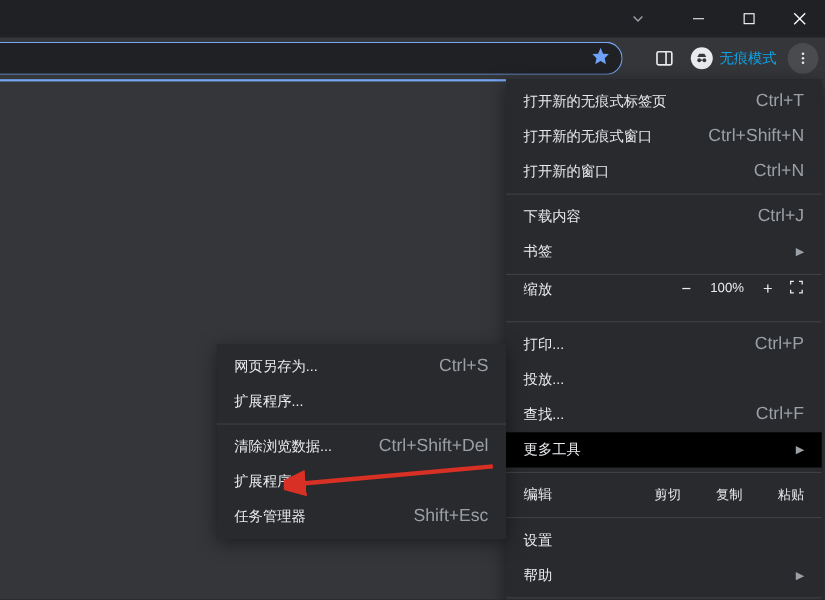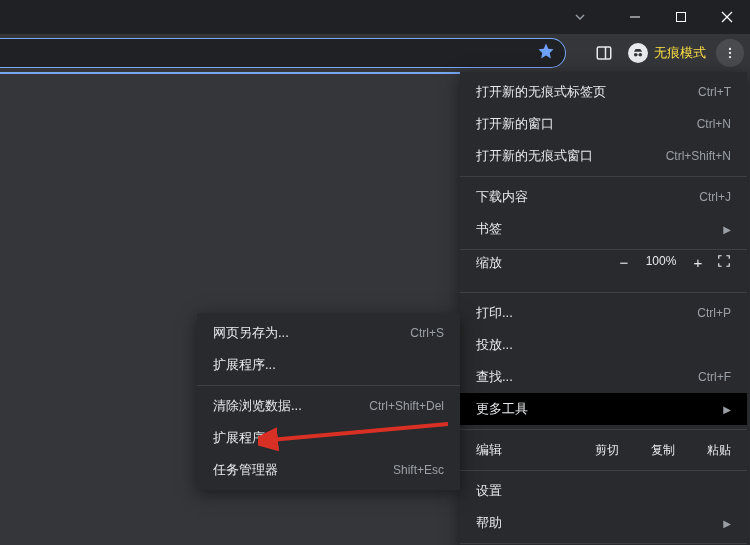--- a/index.html
+++ b/index.html
@@ -8,34 +8,34 @@
   .titlebar { height: 34px; background: #202124; display: flex; justify-content: flex-end; align-items: center; padding-right: 0; }
   .tab-chevron { color: #9aa0a6; margin-right: 18px; display:flex; align-items:center; justify-content:center; width:28px; height:28px;}
   .win-controls { display: flex; }
   .win-btn { width: 46px; height: 34px; display: flex; align-items: center; justify-content: center; color: #fff; }
   .win-btn svg { width: 12px; height: 12px; }
   
   .toolbar { height: 38px; background: #35363a; display: flex; align-items: center; justify-content: flex-end; padding-right: 6px; gap: 6px; position: relative;}
   .omnibox { position:absolute; left:0; top:4px; height:30px; right:184px; background:#202124; border:1px solid #77a7f5; border-left:none; border-radius:0 16px 16px 0; display:flex; align-items:center; justify-content:flex-end; padding-right:10px;}
   .star { color:#6ea1f7; }
   .toolbar-icon { width: 28px; height: 28px; display: flex; align-items: center; justify-content: center; color: #e8eaed; border-radius: 50%; }
-  .incognito-badge { display:flex; align-items:center; gap:6px; color:#fde047; font-size:13px; padding:0 4px;}
+  .incognito-badge { display:flex; align-items:center; gap:6px; color:#0ea5e9; font-size:13px; padding:0 4px;}
   .incog-face { width:20px; height:20px; border-radius:50%; background:#e8eaed; display:flex; align-items:center; justify-content:center;}
   .kebab { width:28px; height:28px; border-radius:50%; background:#4a4b4f; display:flex; align-items:center; justify-content:center; color:#e8eaed;}
   
   .content-bg { position:absolute; left:0; right:0; top:72px; bottom:0; background:#35363a;}
   .page-area { position:absolute; left:0; right:290px; top:72px; height:6px; border-top:2px solid #77a7f5; }
   
   .menu { position:absolute; background:#292a2d; color:#e8eaed; font-size:13px; box-shadow:0 4px 16px rgba(0,0,0,.5); }
   .main-menu { right:3px; top:72px; width:287px; padding:4px 0 8px;}
   .sub-menu { right:290px; top:313px; width:263px; padding:4px 0;}
   
   .mi { display:flex; align-items:center; justify-content:space-between; height:32px; padding:0 16px; }
   .mi.hl { background:#000000; }
-  .mi .sc { color:#9aa0a6; font-size:12px; }
+  .mi .sc { color:#9aa0a6; font-size:16px; }
   .mi .arr { color:#9aa0a6; font-size:10px; margin-left:auto;}
   .mi.disabled { color:#6e6f73; }
   .sep { height:1px; background:#3f4043; margin:4px 0; }
   
   .zoom-row { display:flex; align-items:flex-start; height:34px; padding:0 10px 0 16px; }
   .zoom-row .lbl { flex:1; }
   .zoom-btn { color:#e8eaed; width:26px; text-align:center; font-size:15px;}
   .zoom-val { width:48px; text-align:center; font-size:12px;}
   .fullscreen-icon { width:26px; display:flex; justify-content:center;}
   
@@ -112,26 +112,26 @@
 
 <div class="content-bg"></div>
 <div class="page-area"></div>
 
 <div class="menu main-menu">
   <div class="mi">
       <span>打开新的无痕式标签页</span>
       <span class="sc">Ctrl+T</span>
     </div>
   <div class="mi">
+      <span>打开新的无痕式窗口</span>
+      <span class="sc">Ctrl+Shift+N</span>
+    </div>
+  <div class="mi">
       <span>打开新的窗口</span>
       <span class="sc">Ctrl+N</span>
-    </div>
-  <div class="mi">
-      <span>打开新的无痕式窗口</span>
-      <span class="sc">Ctrl+Shift+N</span>
     </div>
   <div class="sep"></div>
   <div class="mi">
       <span>下载内容</span>
       <span class="sc">Ctrl+J</span>
     </div>
   <div class="mi">
       <span>书签</span>
       <span class="arr">▶</span>
     </div>

